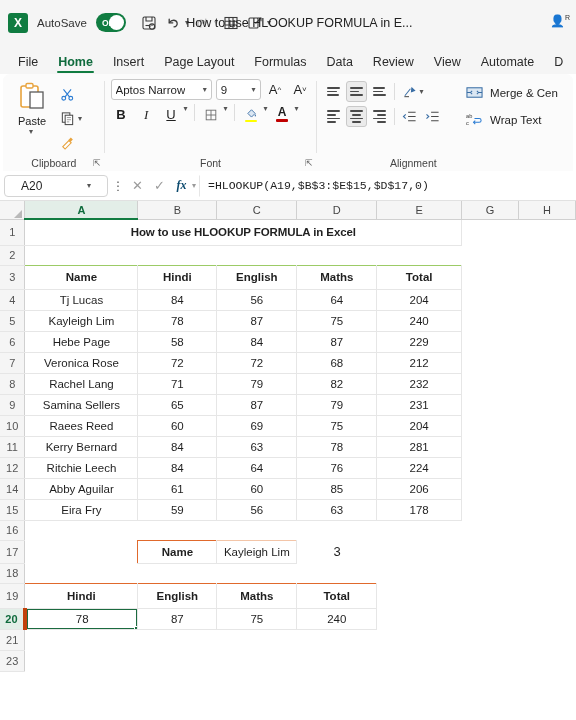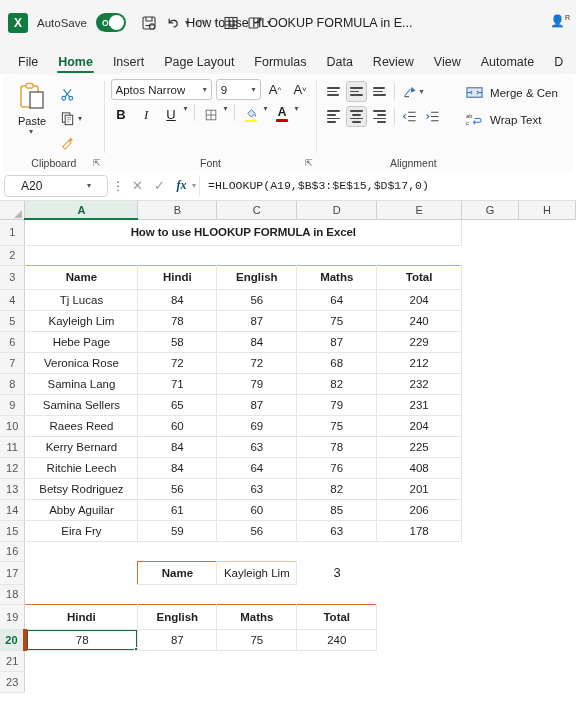--- a/index.html
+++ b/index.html
@@ -562,21 +562,21 @@
       <td class="cell gbody wname">Veronica Rose</td>
       <td class="cell gbody">72</td>
       <td class="cell gbody">72</td>
       <td class="cell gbody">68</td>
       <td class="cell gbody">212</td>
       <td class="cell blank"></td>
       <td class="cell blank"></td>
     </tr>
     <tr style="height:21px">
       <td class="rowhdr">8</td>
-      <td class="cell gbody wname">Samina Lang</td>
+      <td class="cell gbody wname">Rachel Lang</td>
       <td class="cell gbody">71</td>
       <td class="cell gbody">79</td>
       <td class="cell gbody">82</td>
       <td class="cell gbody">232</td>
       <td class="cell blank"></td>
       <td class="cell blank"></td>
     </tr>
     <tr style="height:21px">
       <td class="rowhdr">9</td>
       <td class="cell gbody wname">Samina Sellers</td>
@@ -596,41 +596,31 @@
       <td class="cell gbody">204</td>
       <td class="cell blank"></td>
       <td class="cell blank"></td>
     </tr>
     <tr style="height:21px">
       <td class="rowhdr">11</td>
       <td class="cell gbody wname">Kerry Bernard</td>
       <td class="cell gbody">84</td>
       <td class="cell gbody">63</td>
       <td class="cell gbody">78</td>
-      <td class="cell gbody">225</td>
+      <td class="cell gbody">281</td>
       <td class="cell blank"></td>
       <td class="cell blank"></td>
     </tr>
     <tr style="height:21px">
       <td class="rowhdr">12</td>
       <td class="cell gbody wname">Ritchie Leech</td>
       <td class="cell gbody">84</td>
       <td class="cell gbody">64</td>
       <td class="cell gbody">76</td>
-      <td class="cell gbody">408</td>
-      <td class="cell blank"></td>
-      <td class="cell blank"></td>
-    </tr>
-    <tr style="height:21px">
-      <td class="rowhdr">13</td>
-      <td class="cell gbody wname">Betsy Rodriguez</td>
-      <td class="cell gbody">56</td>
-      <td class="cell gbody">63</td>
-      <td class="cell gbody">82</td>
-      <td class="cell gbody">201</td>
+      <td class="cell gbody">224</td>
       <td class="cell blank"></td>
       <td class="cell blank"></td>
     </tr>
     <tr style="height:21px">
       <td class="rowhdr">14</td>
       <td class="cell gbody wname">Abby Aguilar</td>
       <td class="cell gbody">61</td>
       <td class="cell gbody">60</td>
       <td class="cell gbody">85</td>
       <td class="cell gbody">206</td>

